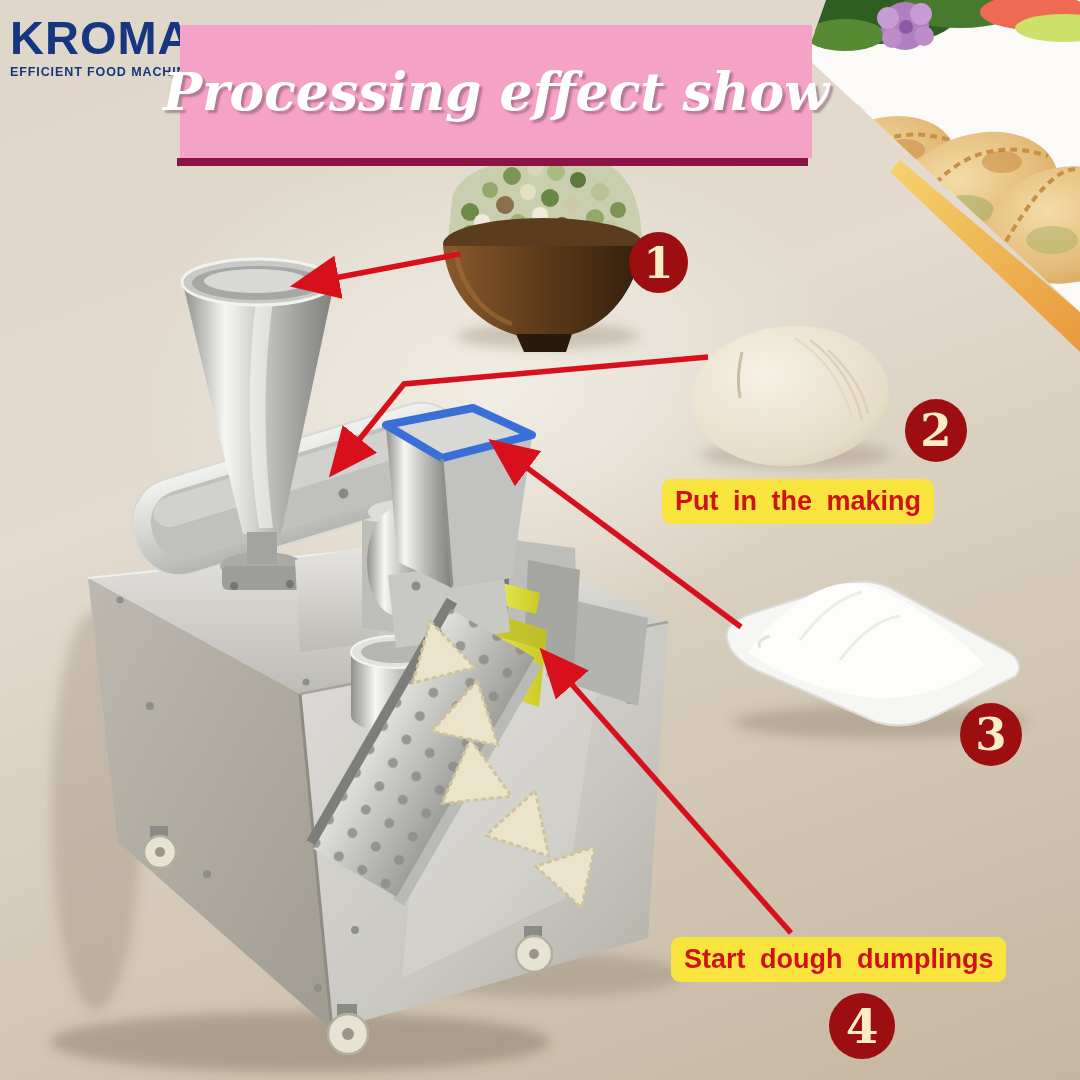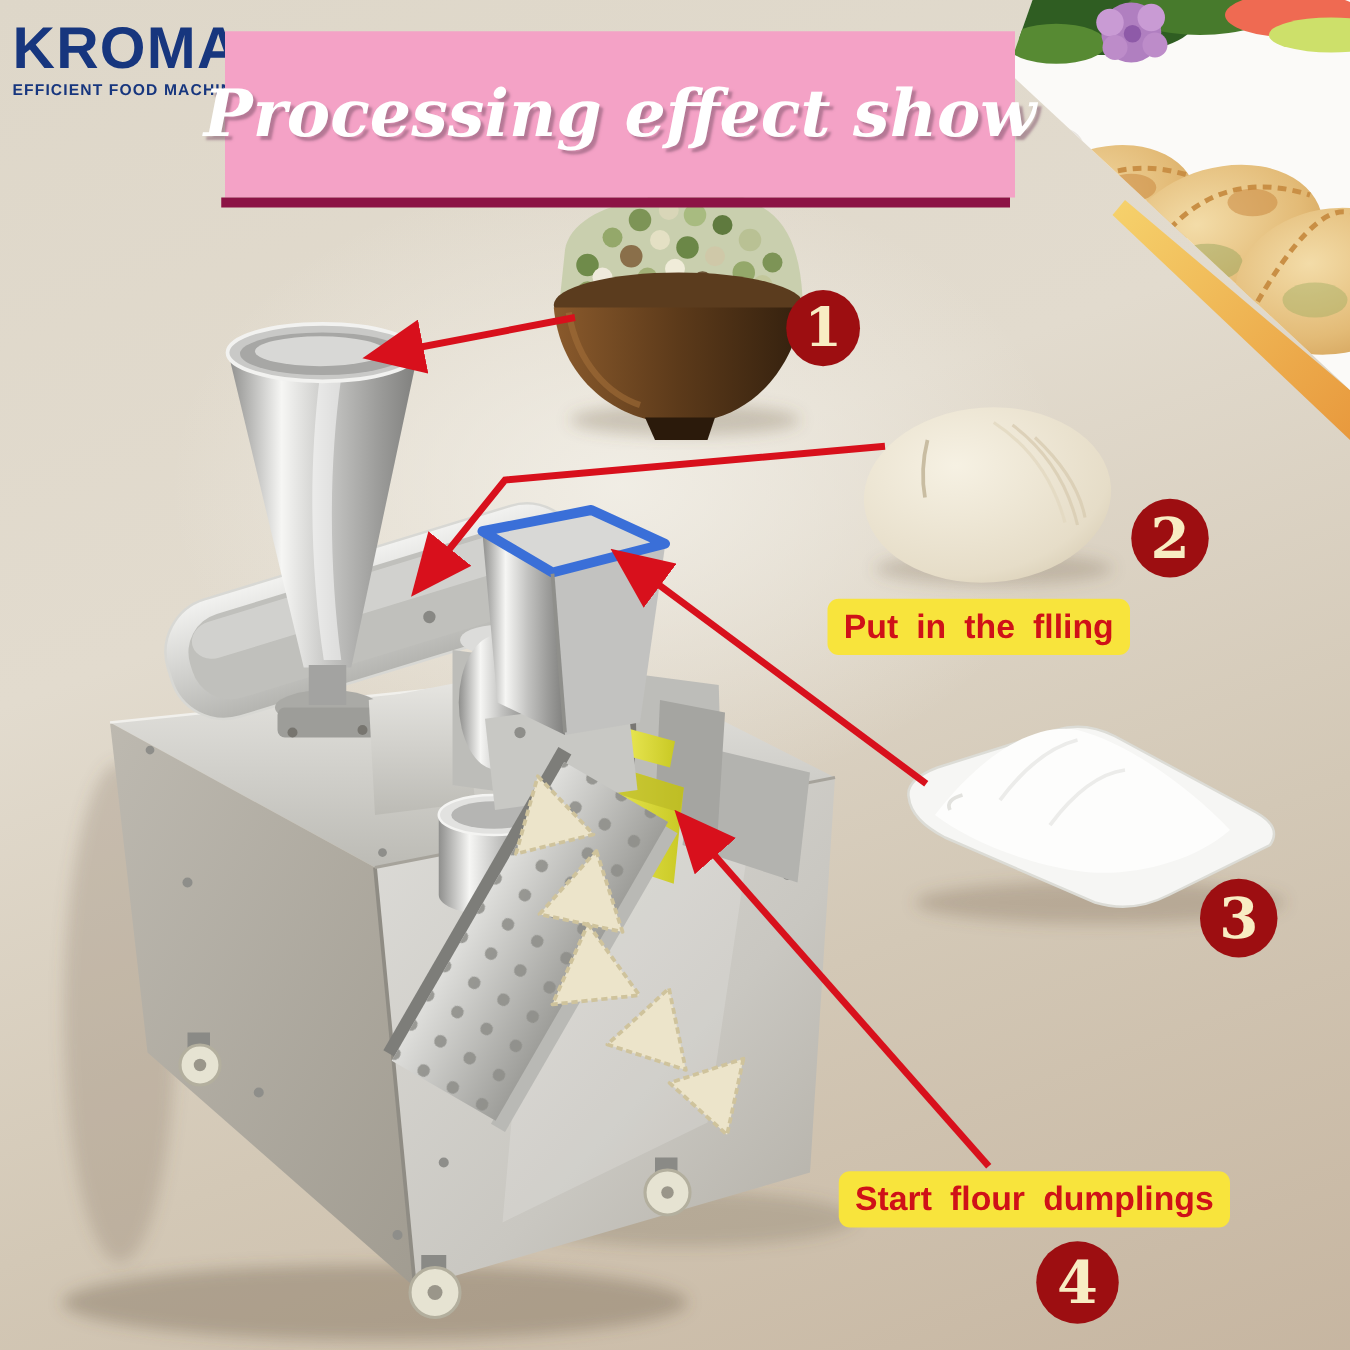--- a/index.html
+++ b/index.html
@@ -344,21 +344,21 @@
   <div class="logo">
     <div class="logo-name">KROMA</div>
     <div class="logo-tag">EFFICIENT FOOD MACHINERY</div>
   </div>
 
   <div class="banner">
     <div class="banner-title">Processing effect show</div>
   </div>
   <div class="banner-underline"></div>
 
-  <div id="label-2" class="step-label">Put in the flling</div>
-  <div id="label-4" class="step-label">Start flour dumplings</div>
+  <div id="label-2" class="step-label">Put in the making</div>
+  <div id="label-4" class="step-label">Start dough dumplings</div>
 
   <div id="badge-1" class="step-badge">1</div>
   <div id="badge-2" class="step-badge">2</div>
   <div id="badge-3" class="step-badge">3</div>
   <div id="badge-4" class="step-badge">4</div>
 
 </div>
 
 </body></html>

